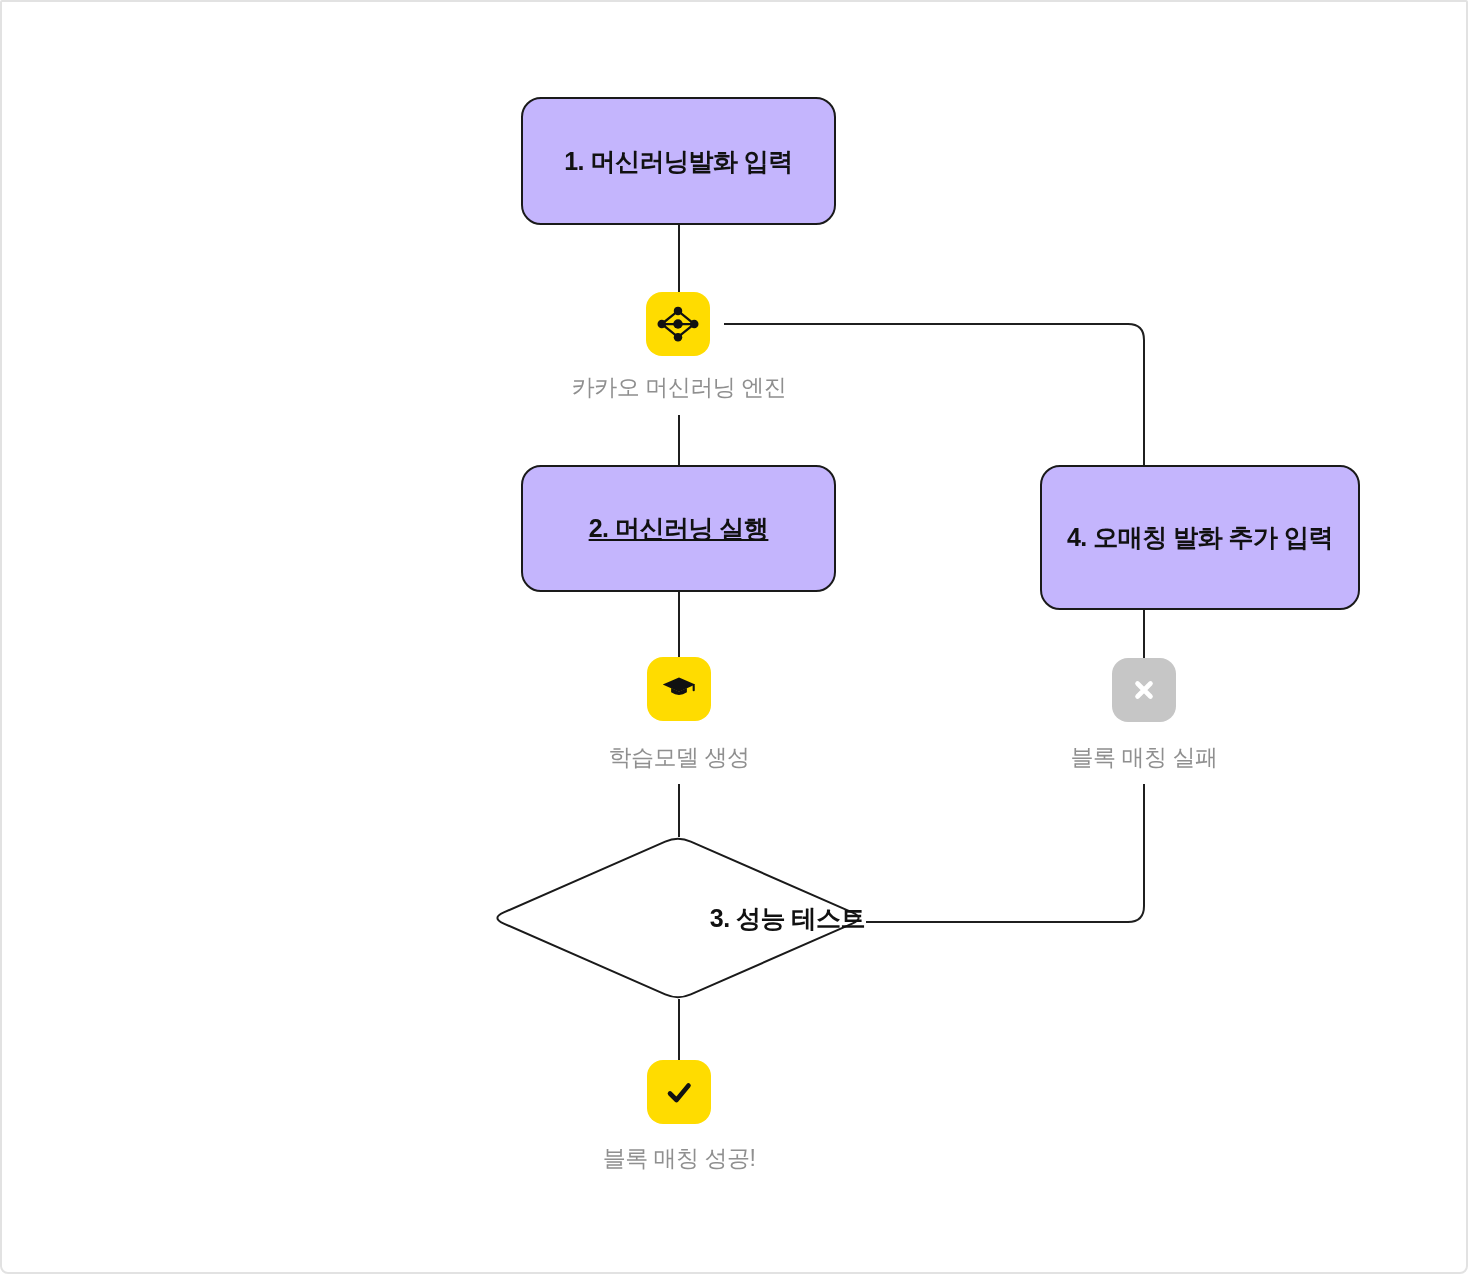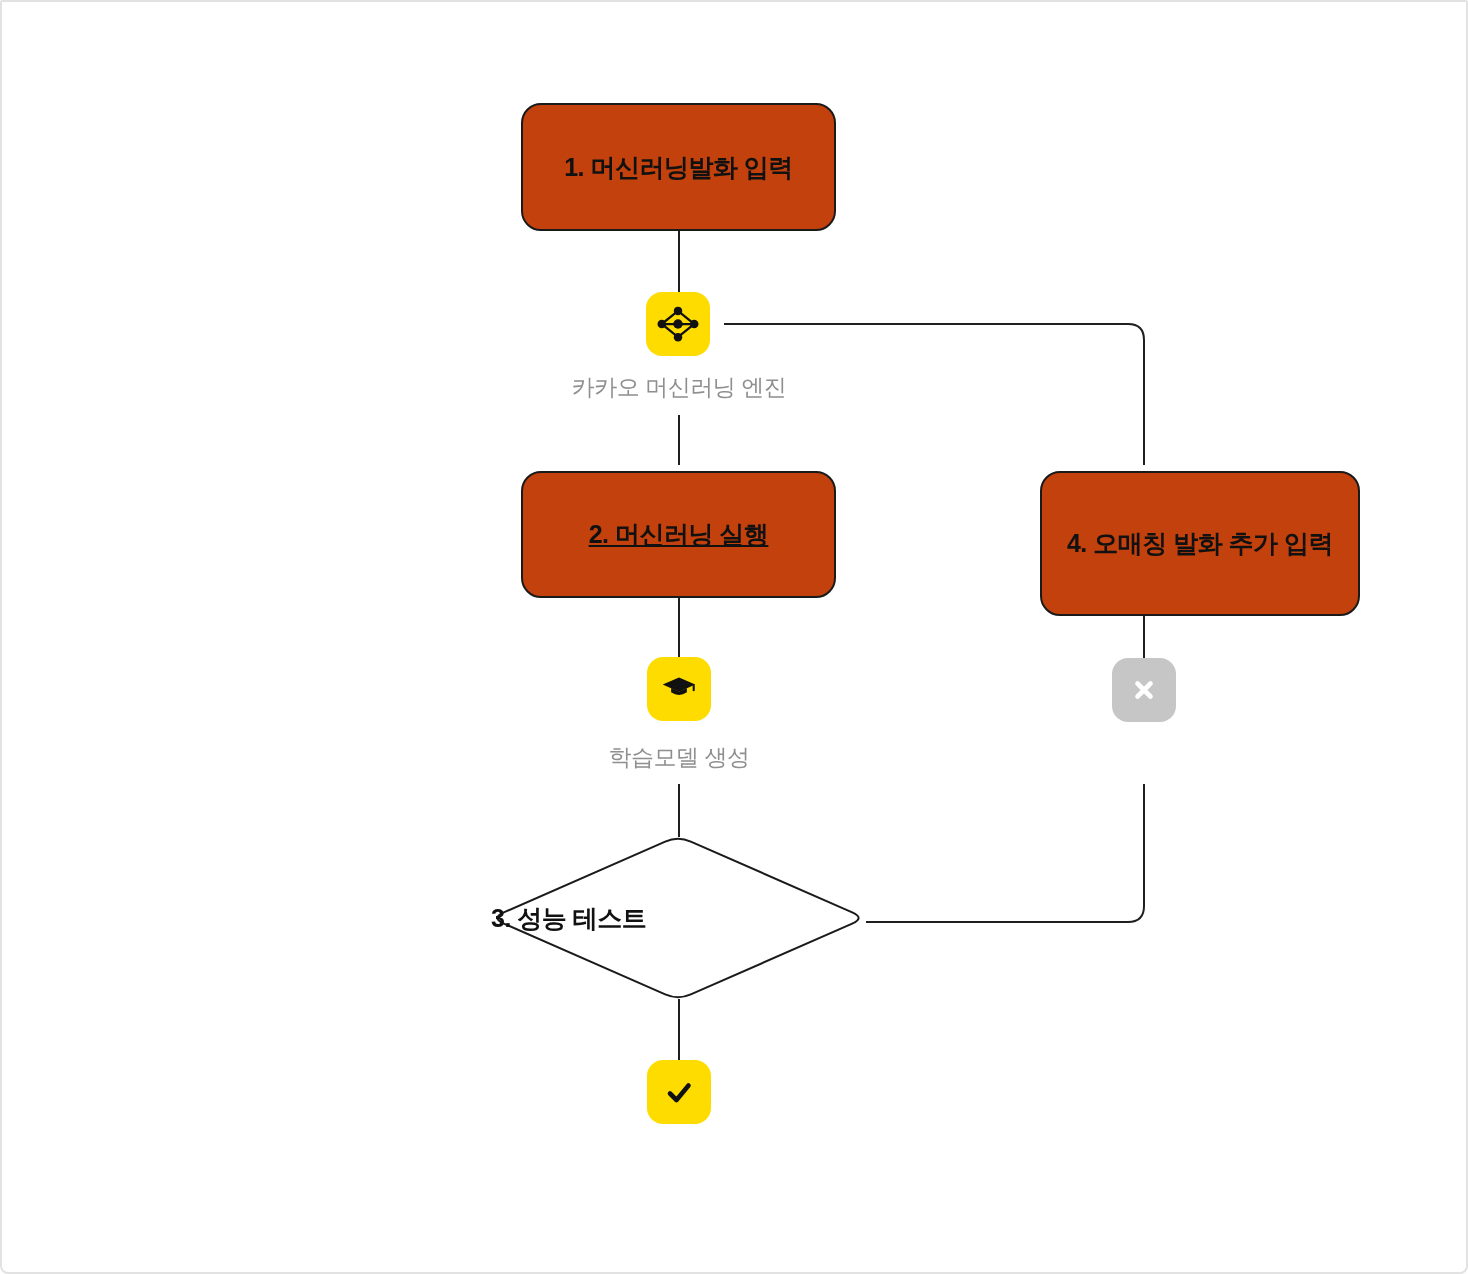--- a/index.html
+++ b/index.html
@@ -3,32 +3,32 @@
 <meta charset="utf-8">
 <style>
   html,body{margin:0;padding:0;background:#fff;}
   .canvas{
     position:relative;width:1464px;height:1270px;background:#ffffff;
     border:2px solid #e2e2e2;border-radius:2px 2px 8px 8px;overflow:hidden;
     font-family:"Liberation Sans","DejaVu Sans",sans-serif;
   }
   svg.connectors{position:absolute;left:0;top:0;width:1468px;height:1274px;pointer-events:none;}
   .box{
-    position:absolute;box-sizing:border-box;background:#c2410c;
+    position:absolute;box-sizing:border-box;background:#c4b5fd;
     border:2px solid #1a1a1a;border-radius:20px;
     display:flex;align-items:center;justify-content:center;
-    font-size:25px;font-weight:700;color:#111111;letter-spacing:-0.5px;margin-top:6px;
+    font-size:25px;font-weight:700;color:#111111;letter-spacing:-0.5px;
   }
   .box-step1{left:519px;top:95px;width:315px;height:128px;}
   .box-step2{left:519px;top:463px;width:315px;height:127px;text-decoration:underline;}
   .box-step4{left:1038px;top:463px;width:320px;height:145px;text-align:center;}
   .diamond-svg{position:absolute;left:487px;top:826px;width:380px;height:180px;}
   .diamond-label{
     position:absolute;left:489px;top:836px;width:374px;height:160px;
-    display:flex;align-items:center;justify-content:flex-start;
+    display:flex;align-items:center;justify-content:flex-end;
     font-size:25px;font-weight:700;color:#111111;letter-spacing:-0.5px;
   }
   .icon-badge{
     position:absolute;width:64px;height:64px;border-radius:16px;
     display:flex;align-items:center;justify-content:center;
   }
   .icon-yellow{background:#FFDC00;}
   .icon-gray{background:#C6C6C6;}
   .badge-engine{left:644px;top:290px;}
   .badge-model{left:645px;top:655px;}
@@ -97,20 +97,22 @@
       <path d="M34 16.8 V21.2" stroke="#111111" stroke-width="2" stroke-linecap="round" fill="none"></path>
     </svg>
   </div>
   <div class="node-label label-model">학습모델 생성</div>
 
   <div class="icon-badge icon-gray badge-fail">
     <svg width="40" height="40" viewBox="0 0 40 40">
       <path d="M13.5 13.5 L26.5 26.5 M26.5 13.5 L13.5 26.5" stroke="#ffffff" stroke-width="4.6" stroke-linecap="round" fill="none"></path>
     </svg>
   </div>
+  <div class="node-label label-fail">블록 매칭 실패</div>
 
   <div class="icon-badge icon-yellow badge-success">
     <svg width="40" height="40" viewBox="0 0 40 40">
       <path d="M11 21.5 L17.5 28 L29.5 13.5" stroke="#111111" stroke-width="4.6" stroke-linecap="round" stroke-linejoin="round" fill="none"></path>
     </svg>
   </div>
+  <div class="node-label label-success">블록 매칭 성공!</div>
 
 </div>
 
 </body></html>

